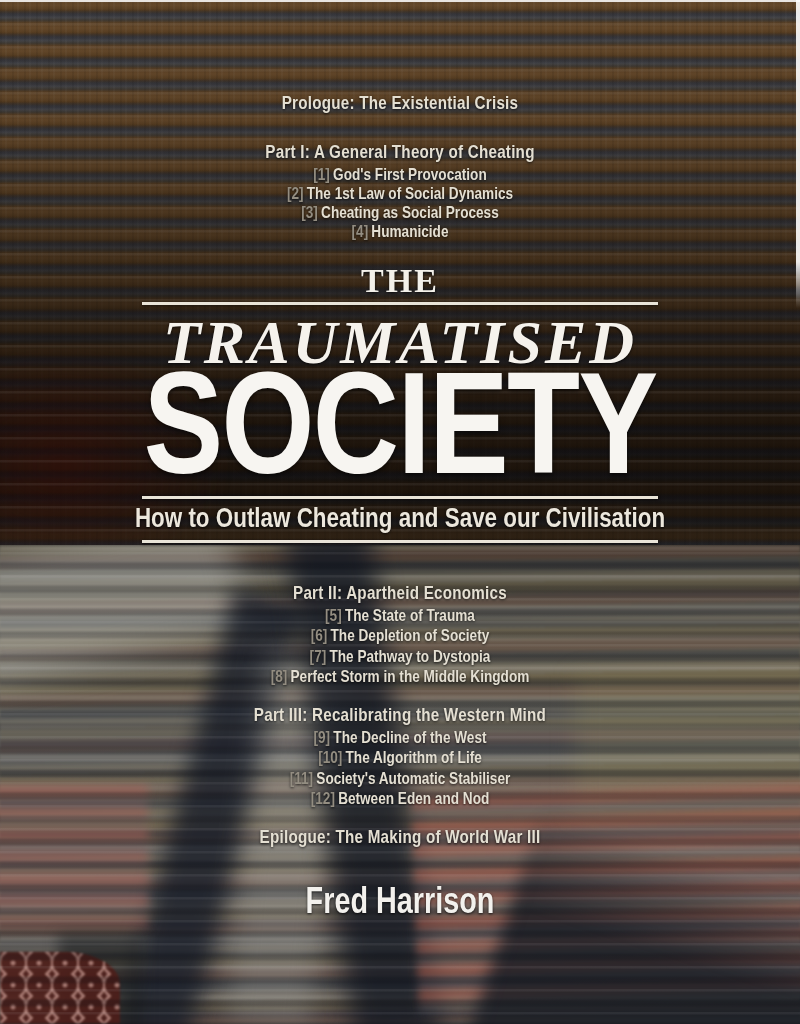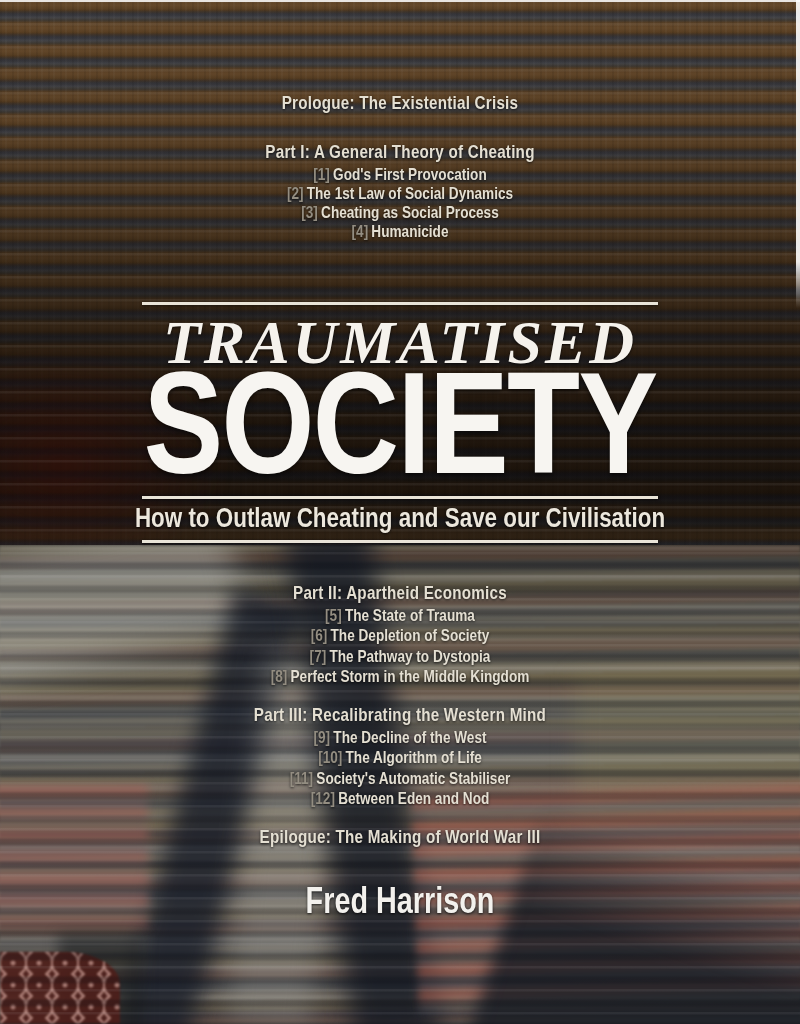--- a/index.html
+++ b/index.html
@@ -139,20 +139,21 @@
   <div class="txt sans-cond chapter" style="top:184px">
     <span class="num">[2]</span><span>The 1st Law of Social Dynamics</span>
   </div>
   <div class="txt sans-cond chapter" style="top:203px">
     <span class="num">[3]</span><span>Cheating as Social Process</span>
   </div>
   <div class="txt sans-cond chapter" style="top:222px">
     <span class="num">[4]</span><span>Humanicide</span>
   </div>
 
+  <div class="txt serif-the" style="top:262px">THE</div>
   <div class="rule" style="top:302px"></div>
   <div class="txt serif-main" style="top:307px">TRAUMATISED</div>
   <div class="txt society" style="top:352px">SOCIETY</div>
 
   <div class="rule" style="top:496px"></div>
   <div class="txt sans-cond tagline" style="top:502px">How to Outlaw Cheating and Save our Civilisation</div>
   <div class="rule" style="top:540px"></div>
 
   <div class="txt sans-cond heading" style="top:582px">Part II: Apartheid Economics</div>
   <div class="txt sans-cond chapter" style="top:606px">

